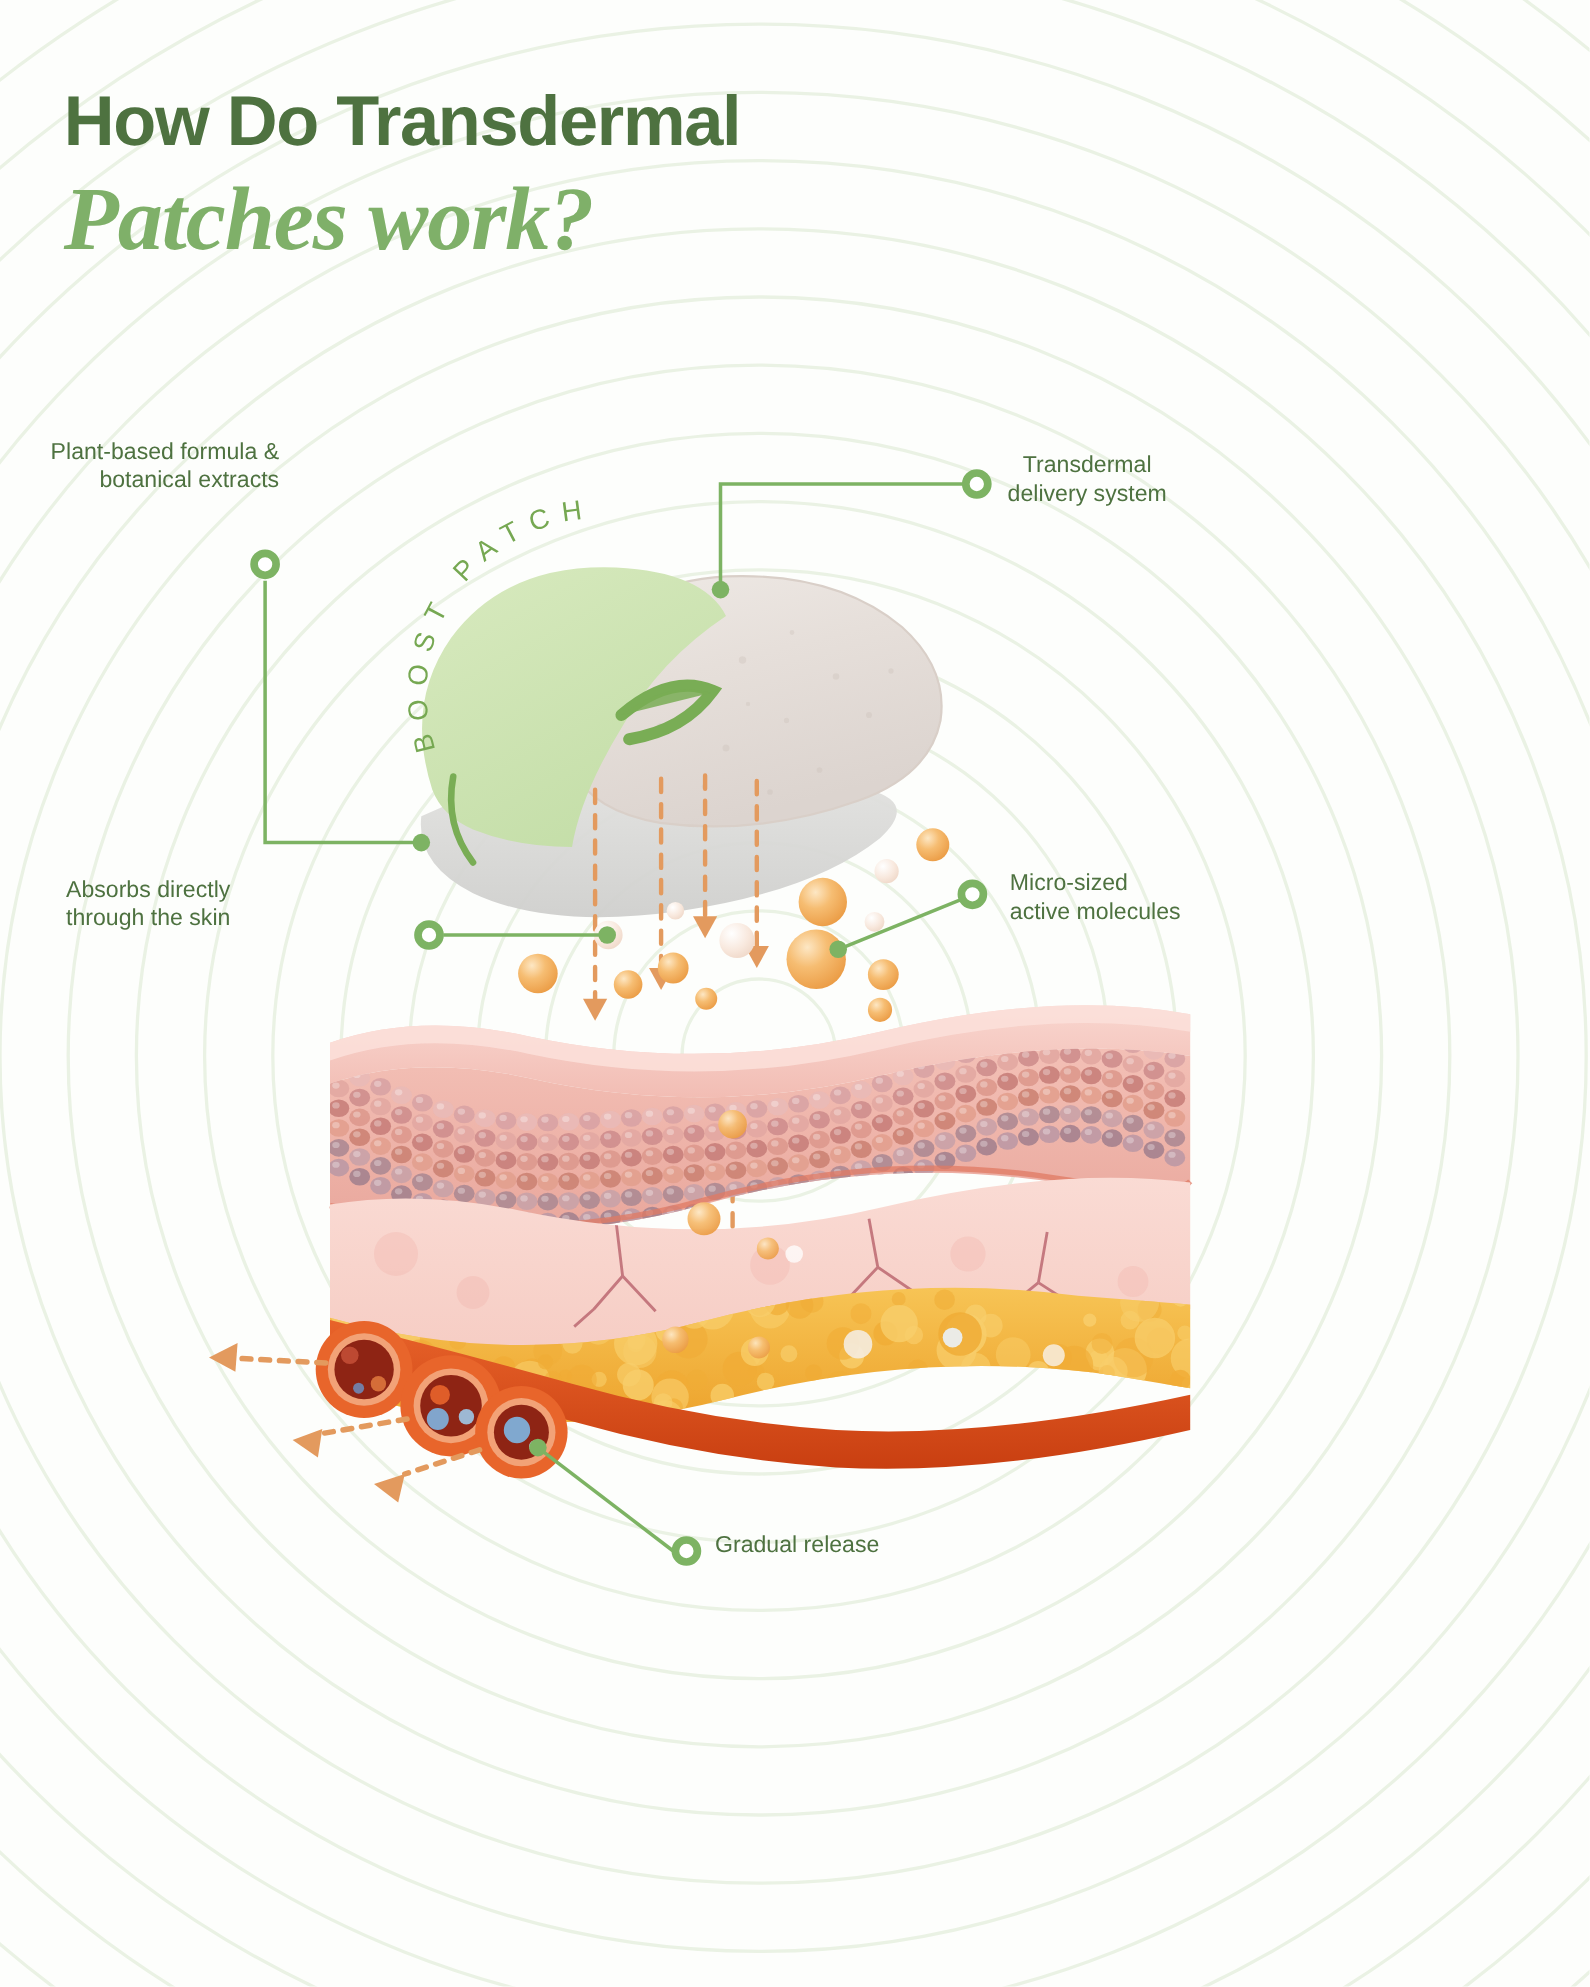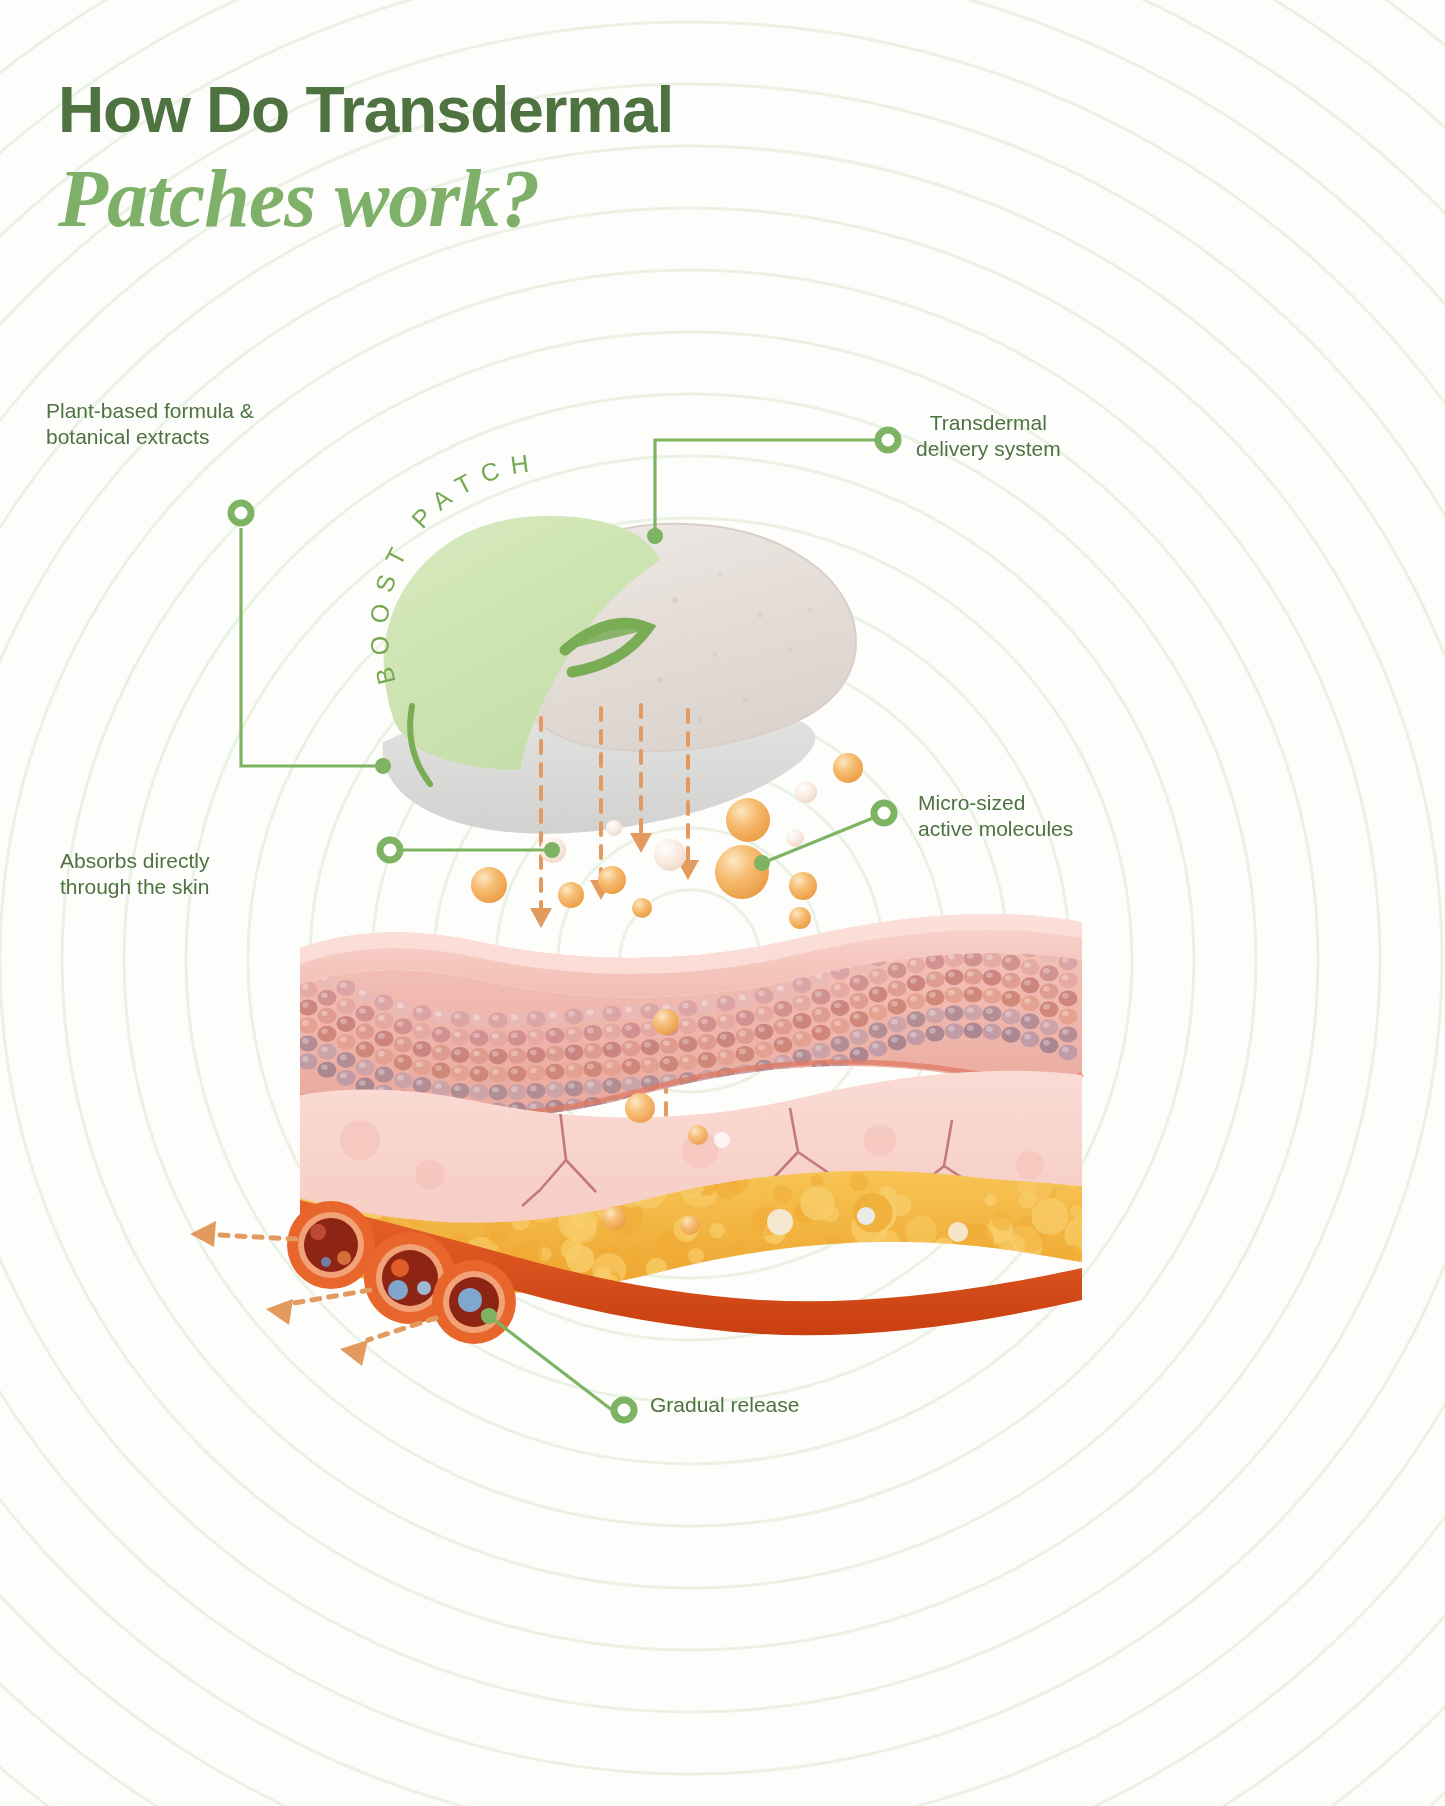--- a/index.html
+++ b/index.html
@@ -36,21 +36,21 @@
   .callout{ position:absolute; z-index:40; }
   .callout .ln{
     font-size:21px; color:#4e7240; line-height:1.24;
     font-family:"Liberation Sans", sans-serif; white-space:nowrap;
   }
   .callout.right-al{ text-align:left; }
   .callout.left-al { text-align:left; }
 
   #co-plant   { left:46px;  top:398px; }
   #co-trans   { left:916px; top:398px;margin-top:12px; }
-  #co-absorb  { left:60px;  top:848px; }
+  #co-absorb  { left:60px;  top:796px; }
   #co-micro   { left:918px; top:790px; }
   #co-gradual { left:650px; top:1392px; }
 
   
   #art{ position:absolute; inset:0; width:1445px; height:1806px; z-index:20; }
   #connectors{ position:absolute; inset:0; width:1445px; height:1806px; z-index:35; pointer-events:none;}
 </style>
 </head>
 <body>
 
@@ -992,21 +992,21 @@
     <circle cx="655" cy="536" r="8"></circle>
     <circle cx="383" cy="766" r="8"></circle>
     <circle cx="552" cy="850" r="8"></circle>
     <circle cx="762" cy="863" r="8"></circle>
     <circle cx="489" cy="1316" r="8"></circle>
   </g>
 </svg>
 
 <div class="callout left-al" id="co-plant">
   <div class="ln">Plant-based formula &amp;</div>
-  <div class="ln" style="text-align:left;">botanical extracts</div>
+  <div class="ln" style="text-align:right;">botanical extracts</div>
 </div>
 
 <div class="callout right-al" id="co-trans">
   <div class="ln" style="text-align:center;">Transdermal</div>
   <div class="ln">delivery system</div>
 </div>
 
 <div class="callout left-al" id="co-absorb">
   <div class="ln">Absorbs directly</div>
   <div class="ln">through the skin</div>

